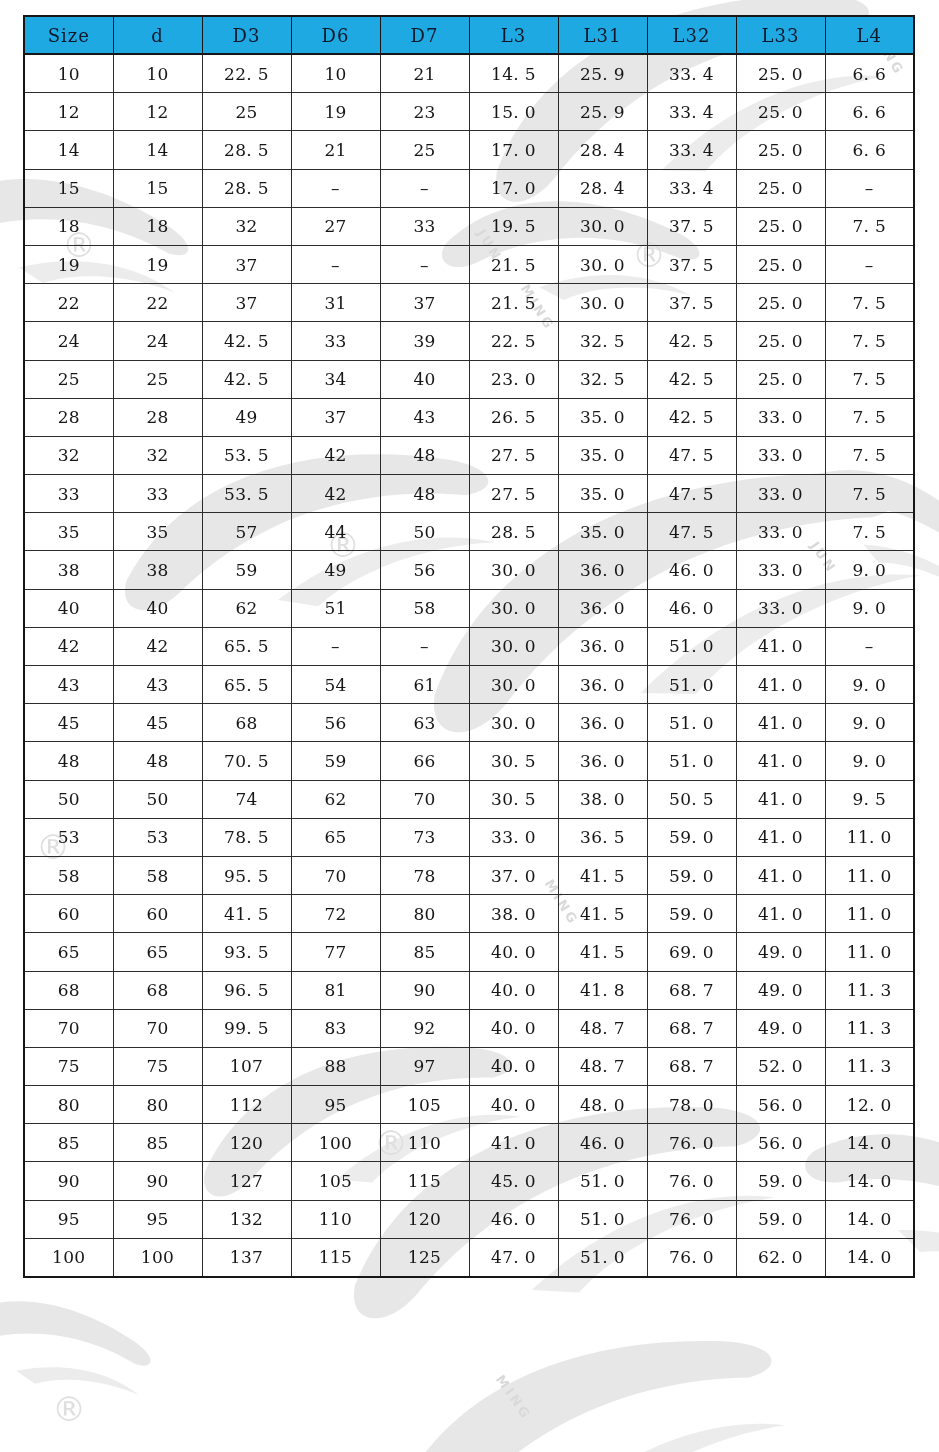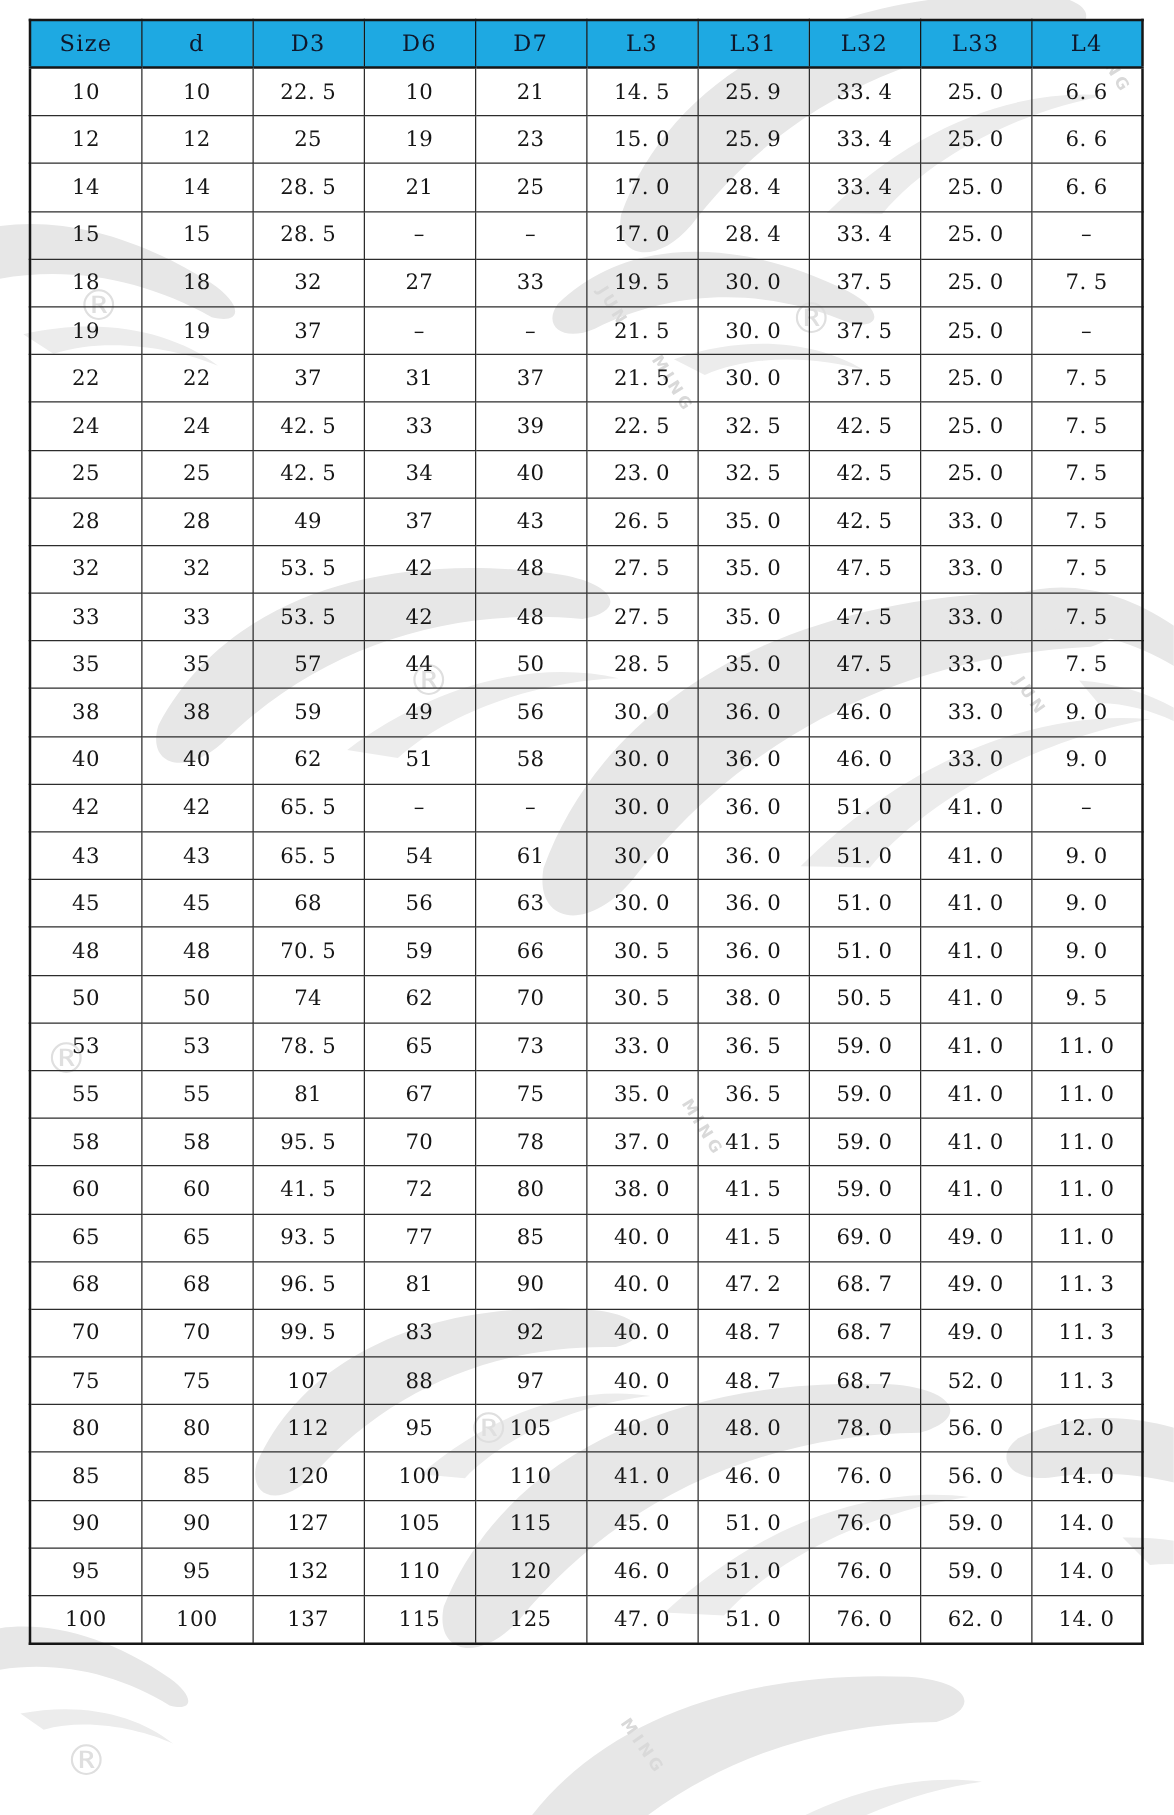--- a/index.html
+++ b/index.html
@@ -397,32 +397,20 @@
           <td>78. 5</td>
           <td>65</td>
           <td>73</td>
           <td>33. 0</td>
           <td>36. 5</td>
           <td>59. 0</td>
           <td>41. 0</td>
           <td>11. 0</td>
         </tr>
         <tr>
-          <td>55</td>
-          <td>55</td>
-          <td>81</td>
-          <td>67</td>
-          <td>75</td>
-          <td>35. 0</td>
-          <td>36. 5</td>
-          <td>59. 0</td>
-          <td>41. 0</td>
-          <td>11. 0</td>
-        </tr>
-        <tr>
           <td>58</td>
           <td>58</td>
           <td>95. 5</td>
           <td>70</td>
           <td>78</td>
           <td>37. 0</td>
           <td>41. 5</td>
           <td>59. 0</td>
           <td>41. 0</td>
           <td>11. 0</td>
@@ -451,21 +439,21 @@
           <td>49. 0</td>
           <td>11. 0</td>
         </tr>
         <tr>
           <td>68</td>
           <td>68</td>
           <td>96. 5</td>
           <td>81</td>
           <td>90</td>
           <td>40. 0</td>
-          <td>47. 2</td>
+          <td>41. 8</td>
           <td>68. 7</td>
           <td>49. 0</td>
           <td>11. 3</td>
         </tr>
         <tr>
           <td>70</td>
           <td>70</td>
           <td>99. 5</td>
           <td>83</td>
           <td>92</td>

